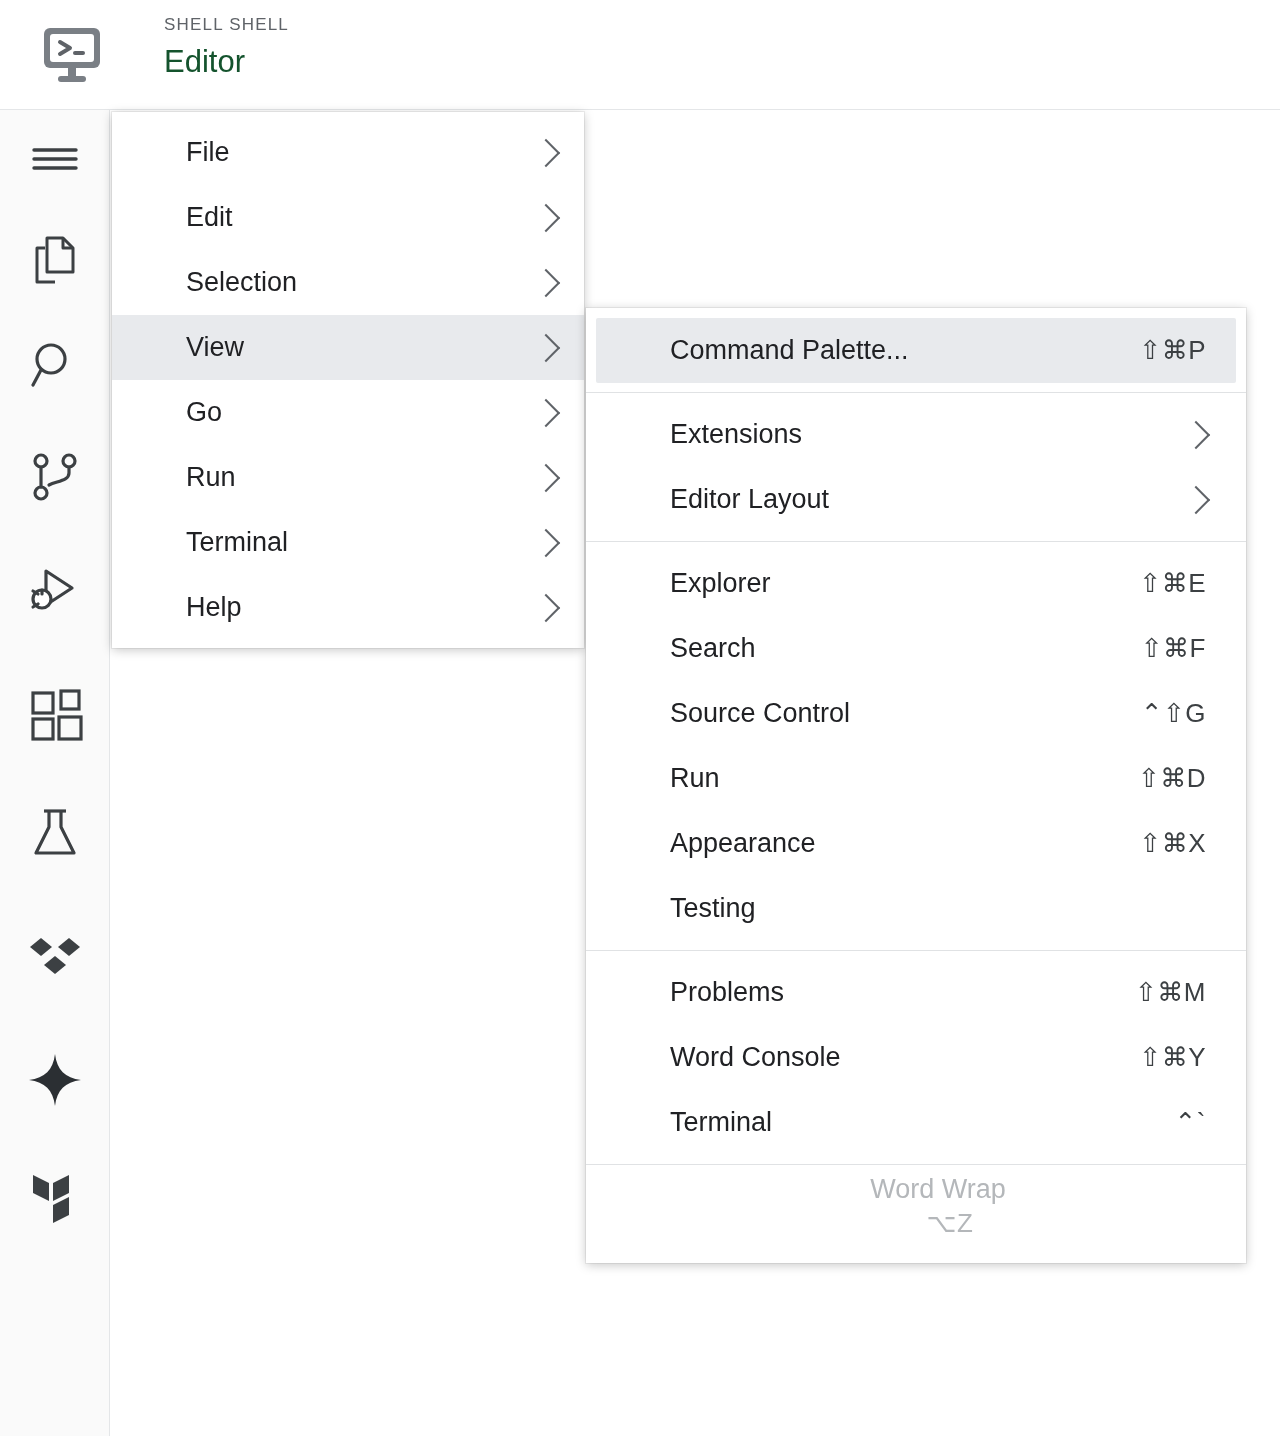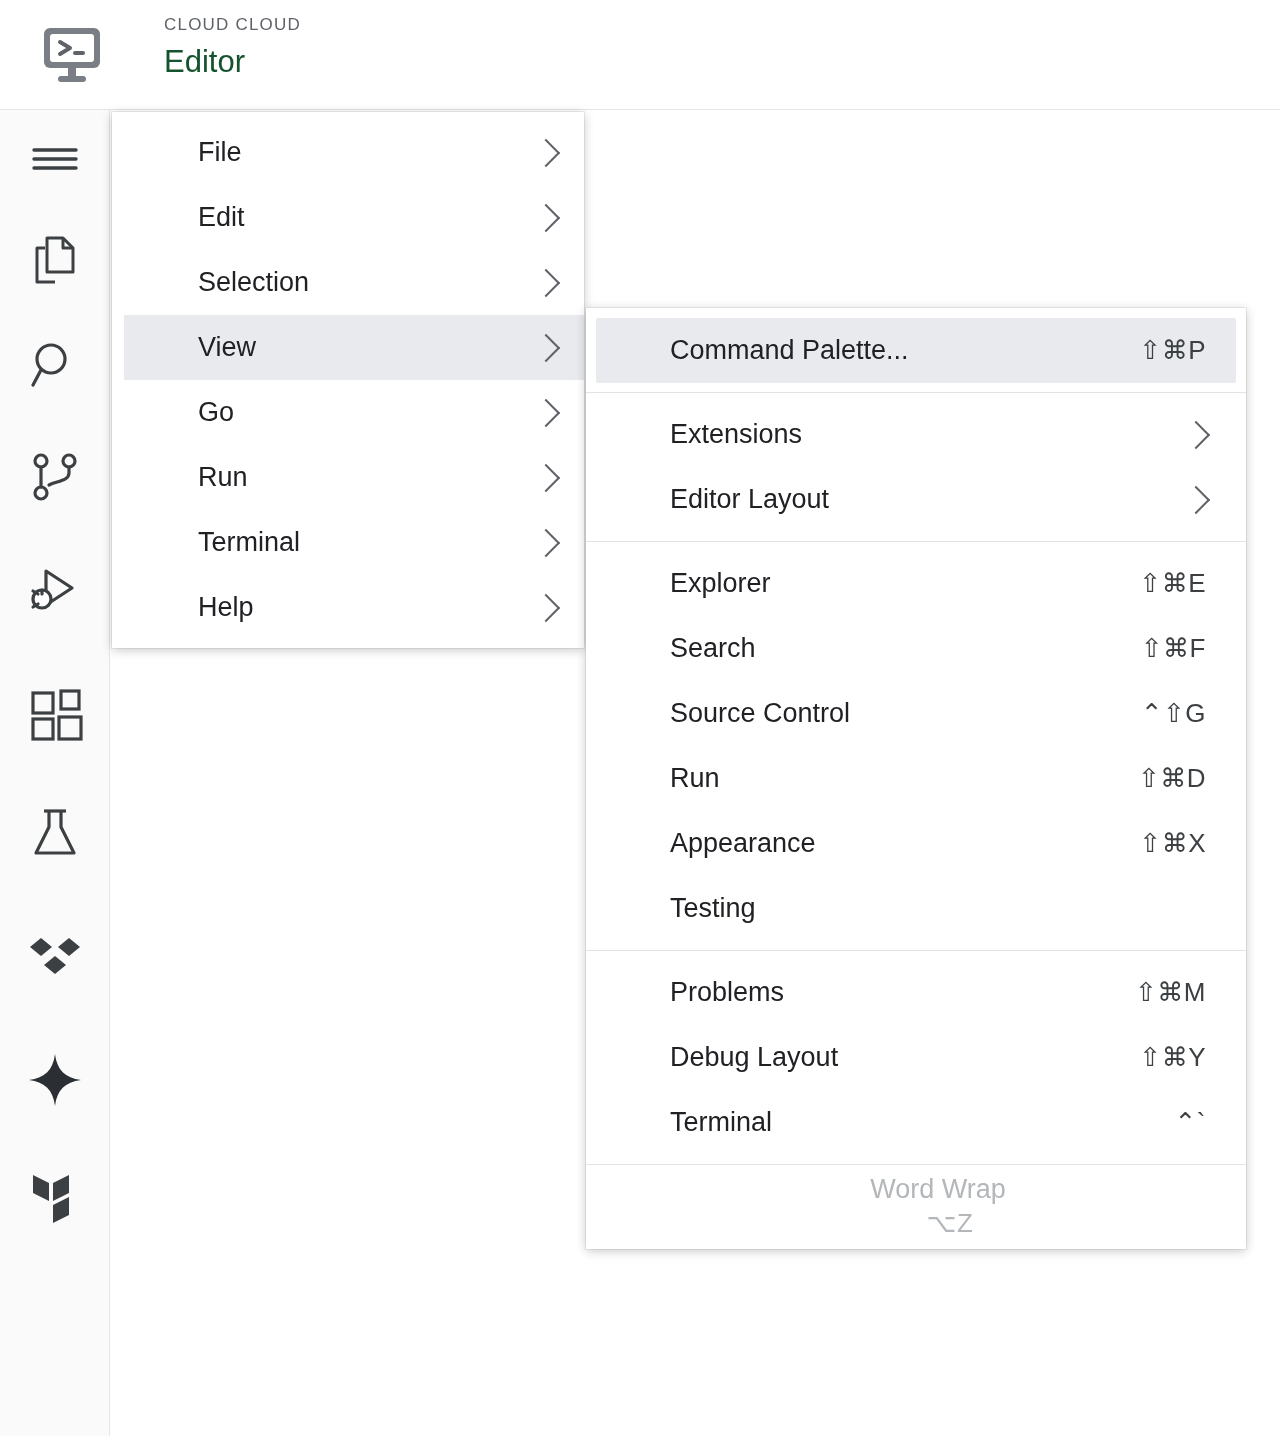--- a/index.html
+++ b/index.html
@@ -87,34 +87,33 @@
   #menu-main {
     left: 112px;
     top: 112px;
     width: 472px;
   }
   #menu-view {
     left: 586px;
     top: 308px;
     width: 660px;
     padding-top: 10px;
-    padding-bottom: 10px;
+    padding-bottom: 24px;
   }
 
   .menu-item {
     position: relative;
     display: flex;
     align-items: center;
     height: 65px;
     padding: 0 28px 0 74px;
     font-size: 27px;
     color: #202124;
     cursor: default;
     white-space: nowrap;
-    margin-left: 12px;
   }
   #menu-view .menu-item { padding-left: 74px; padding-right: 30px; }
   .menu-item.highlight { background: #e8eaed; }
   .menu-item.disabled { color: #b4b7ba; flex-direction: column; }
   .menu-item .label { flex: 1 1 auto; }
   .menu-item .accel {
     font-size: 26px;
     color: #3c4043;
     margin-left: 24px;
     letter-spacing: 0.5px;
@@ -145,21 +144,21 @@
     <svg width="64" height="64" viewBox="0 0 64 64">
       <rect x="4" y="6" width="56" height="40" rx="6" fill="#7a7f85"></rect>
       <rect x="10" y="12" width="44" height="28" rx="3" fill="#ffffff"></rect>
       <path d="M20 20 L30 26 L20 32" fill="none" stroke="#5f6368" stroke-width="4" stroke-linecap="round" stroke-linejoin="round"></path>
       <rect x="33" y="29" width="12" height="4" rx="2" fill="#5f6368"></rect>
       <rect x="28" y="46" width="8" height="8" fill="#7a7f85"></rect>
       <rect x="18" y="54" width="28" height="6" rx="3" fill="#7a7f85"></rect>
     </svg>
   </div>
   <div class="brand-text">
-    <div class="brand-sub">CLOUD CLOUD</div>
+    <div class="brand-sub">SHELL SHELL</div>
     <div class="brand-title">Editor</div>
   </div>
 </div>
 
 <div class="activity-bar">
 
   <div class="act-item" style="top:4px;">
     <svg width="50" height="40" viewBox="0 0 50 40">
       <g stroke="#3c4043" stroke-width="3.4" stroke-linecap="round">
         <line x1="4" y1="11" x2="46" y2="11"></line>
@@ -340,21 +339,21 @@
     <span class="label">Testing</span>
   </div>
 
   <div class="menu-sep"></div>
 
   <div class="menu-item sel-row">
     <span class="label">Problems</span>
     <span class="accel">⇧⌘M</span>
   </div>
   <div class="menu-item sel-row">
-    <span class="label">Debug Layout</span>
+    <span class="label">Word Console</span>
     <span class="accel">⇧⌘Y</span>
   </div>
   <div class="menu-item sel-row">
     <span class="label">Terminal</span>
     <span class="accel">⌃`</span>
   </div>
 
   <div class="menu-sep"></div>
 
   <div class="menu-item sel-row disabled">

